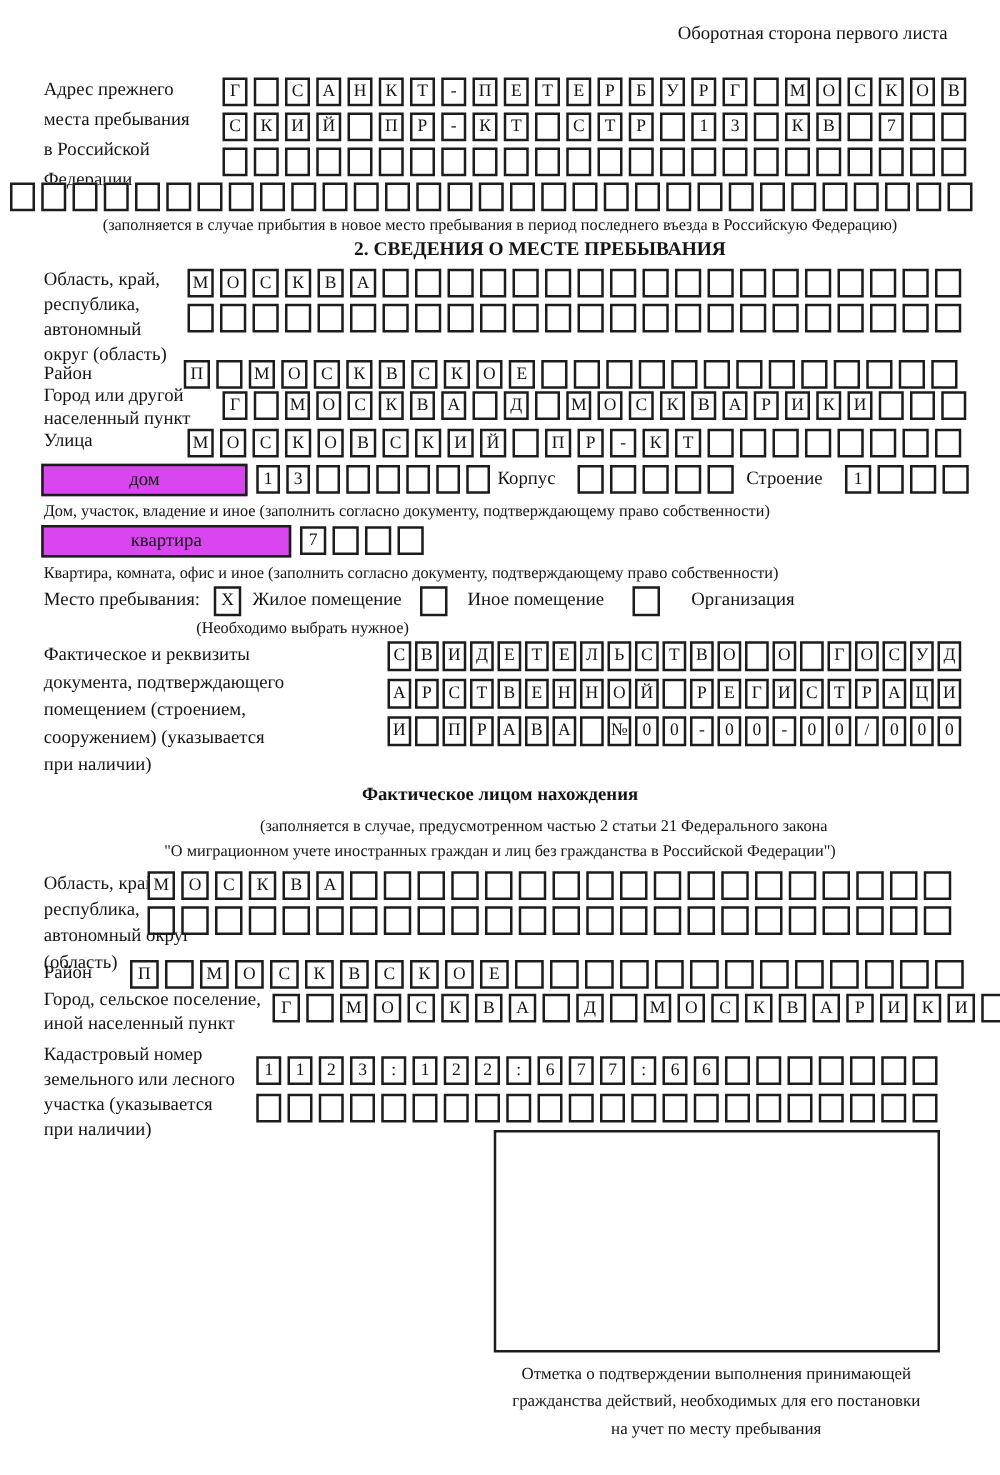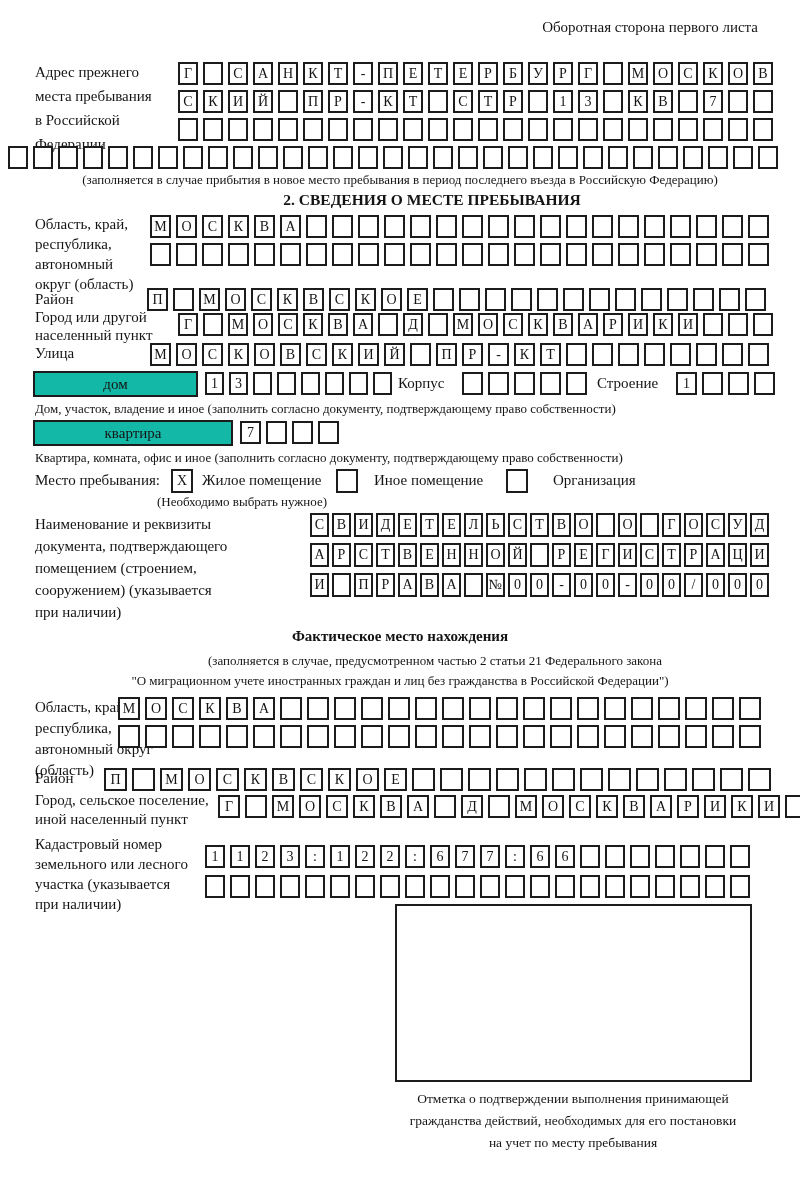--- a/index.html
+++ b/index.html
@@ -20,21 +20,21 @@
     font-size:14px;background:#fff;
   }
   .rA{gap:5px;}  .rA .cell{width:20px;}
   .rB{gap:5px;}  .rB .cell{width:21px;}
   .rD{gap:3px;}  .rD .cell{width:19px;height:24px;}
   .rF{gap:5px;}  .rF .cell{width:22px;}
   .rG{gap:5px;}  .rG .cell{width:23px;}
   .rH{gap:5px;}  .rH .cell{width:19px;}
   .widebox{
     box-sizing:border-box;border:2px solid #1c1c1c;height:26px;
-    display:flex;align-items:center;justify-content:center;font-size:15px;background:#14b8a6;
+    display:flex;align-items:center;justify-content:center;font-size:15px;background:#d946ef;
   }
   .checkcell{width:22px;height:24px;}
   .stampbox{box-sizing:border-box;border:2px solid #1c1c1c;background:#fff;}
   .stampcap{font-size:13.5px;text-align:center;line-height:22px;}
 </style>
 </head>
 <body>
 
 <div class="page">
 
@@ -353,21 +353,21 @@
     <span class="cell checkcell"></span>
   </div>
   <div class="abs lbl" style="left:374px;top:472px;">Иное помещение</div>
   <div class="row rF" style="left:506px;top:469px;">
     <span class="cell checkcell"></span>
   </div>
   <div class="abs lbl" style="left:553px;top:472px;">Организация</div>
   <div class="abs cap" style="left:157px;top:494px;">(Необходимо выбрать нужное)</div>
 
   <div class="abs lbl" style="left:35px;top:513px;line-height:22px;">
-    <div>Наименование и реквизиты</div>
+    <div>Фактическое и реквизиты</div>
     <div>документа, подтверждающего</div>
     <div>помещением (строением,</div>
     <div>сооружением) (указывается</div>
     <div>при наличии)</div>
   </div>
   <div class="row rD" style="left:310px;top:513px;">
       <span class="cell">С</span>
       <span class="cell">В</span>
       <span class="cell">И</span>
       <span class="cell">Д</span>
@@ -429,21 +429,21 @@
       <span class="cell">0</span>
       <span class="cell">-</span>
       <span class="cell">0</span>
       <span class="cell">0</span>
       <span class="cell">/</span>
       <span class="cell">0</span>
       <span class="cell">0</span>
       <span class="cell">0</span>
     </div>
 
-  <div class="abs bold center" style="top:628px;font-size:15px;">Фактическое место нахождения</div>
+  <div class="abs bold center" style="top:628px;font-size:15px;">Фактическое лицом нахождения</div>
   <div class="abs cap center" style="top:653px;padding-left:35px;">(заполняется в случае, предусмотренном частью 2 статьи 21 Федерального закона</div>
   <div class="abs cap center" style="top:673px;">"О миграционном учете иностранных граждан и лиц без гражданства в Российской Федерации")</div>
 
   <div class="abs lbl" style="left:35px;top:697px;line-height:21px;">
     <div>Область, край,</div>
     <div>республика,</div>
     <div>автономный округ</div>
     <div>(область)</div>
   </div>
   <div class="row rF" style="left:118px;top:697px;">

